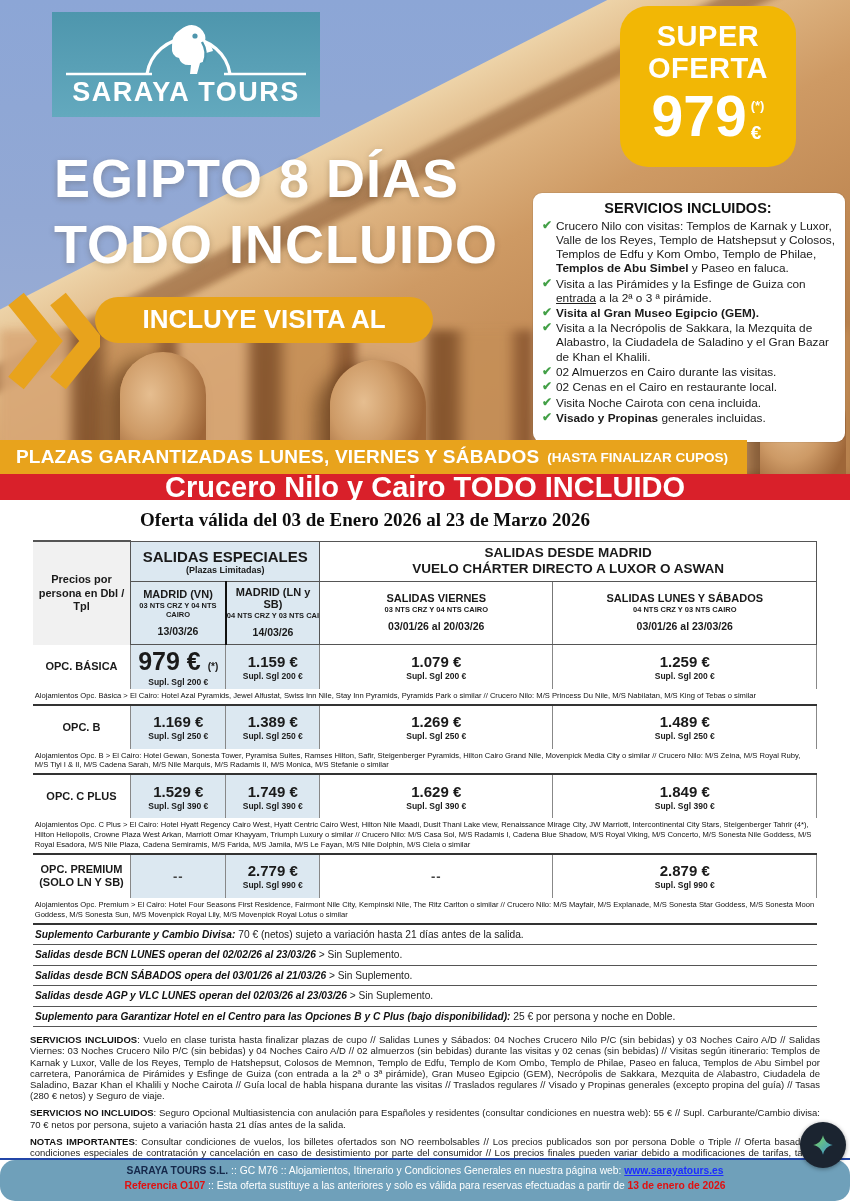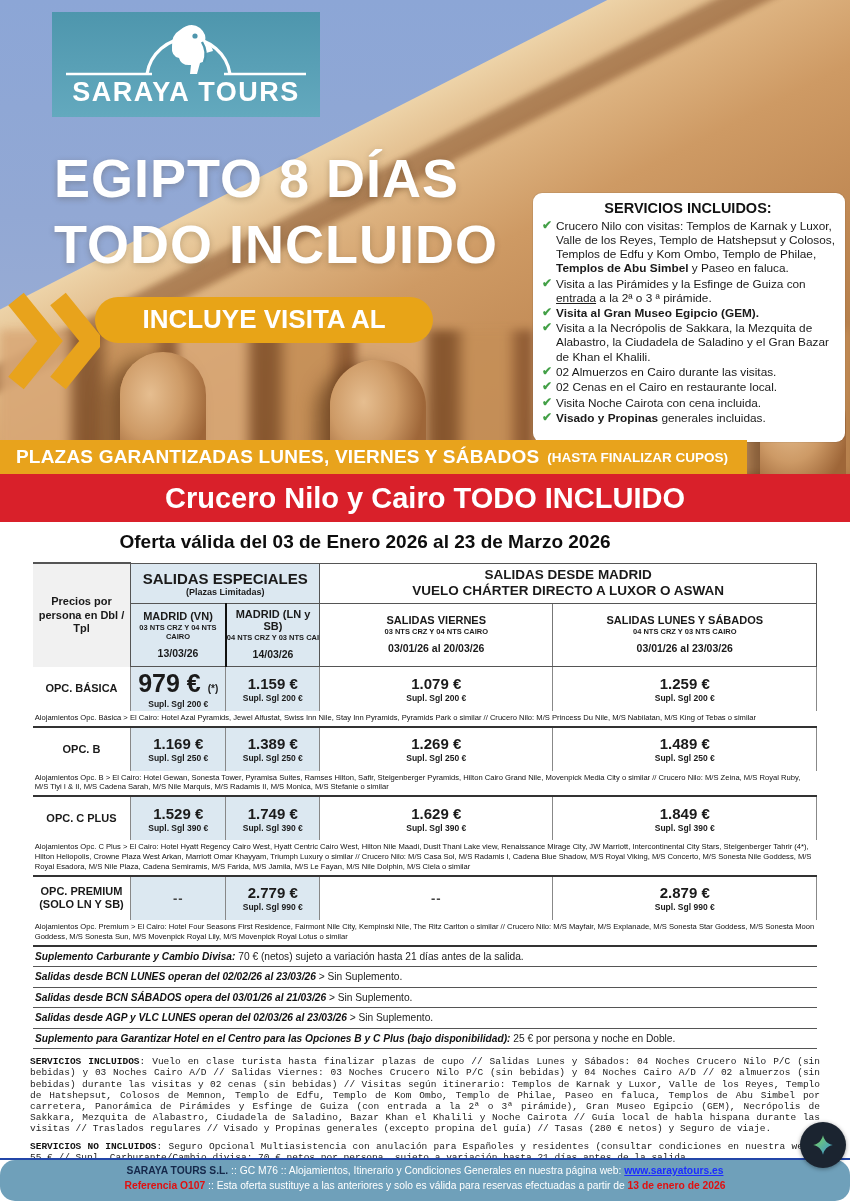--- a/index.html
+++ b/index.html
@@ -57,23 +57,23 @@
   .services li { display:flex; font-size:11.8px; line-height:1.2; color:#1a1a1a; margin-bottom:1px; }
   .services .chk { color:#43A047; font-size:12px; font-weight:700; margin:0 4px 0 2px; transform:translateY(-1px); }
   .services .b { font-weight:700; }
   .services .u { text-decoration:underline; }
 
   
   .orange-bar { position:absolute; left:0; bottom:0; width:747px; height:34px; background:#E8A31C;
           display:flex; align-items:center; padding-left:16px; color:#fff; white-space:nowrap; }
   .orange-bar .t1 { font-size:19px; font-weight:700; letter-spacing:.2px; }
   .orange-bar .t2 { font-size:13.5px; font-weight:700; margin-left:8px; }
-  .red-bar { width:850px; height:48px; background:#D9202A; display:flex; align-items:center; justify-content:center; }
+  .red-bar { width:850px; height:26px; background:#D9202A; display:flex; align-items:center; justify-content:center; }
   .red-bar .t { color:#fff; font-size:29px; font-weight:700; }
-  .validity { width:730px; height:40px; display:flex; align-items:center; justify-content:center; }
+  .validity { width:730px; height:40px; display:flex; align-items:center; justify-content:center;font-family:Liberation Serif, serif; }
   .validity .t { font-size:19px; font-weight:700; color:#0d0d0d; }
 
   
   .content { padding:0 16px; }
   table.price-table { width:784px; margin:0 auto; border-collapse:collapse; table-layout:fixed; color:#1a1a1a; }
   col.c0{width:98px;} col.c1{width:95px;} col.c2{width:94px;} col.c3{width:233px;} col.c4{width:264px;}
   .price-table td { vertical-align:middle; text-align:center; }
   .corner { background:#F1F1F1; font-size:11px; font-weight:700; line-height:1.25; border-top:2px solid #555; }
   .g1 { background:#DCE8F1; border:1.6px solid #555; border-bottom:1px solid #555; padding:3px 8px; }
   .g1 .g1t { font-size:15px; font-weight:700; }
@@ -100,21 +100,21 @@
   .dash { font-size:13px; font-weight:700; color:#444; letter-spacing:1px; }
   .ntrow td { text-align:left; font-size:7.6px; line-height:1.3; color:#111; padding:2px 2px 3px;
           border-bottom:2.2px solid #333; }
 
   
   .supps { width:784px; margin:0 auto; }
   .supp { font-size:10.2px; color:#222; padding:4px 2px 4.5px; border-bottom:1.7px solid #555; }
   .supp .b { font-weight:700; color:#111;font-style:italic; }
 
   
-  .fine { width:790px; margin:7px auto 16px;font-family:Liberation Mono, monospace; }
+  .fine { width:790px; margin:7px auto 16px; }
   .fine p { font-size:9.5px; line-height:1.18; color:#222; text-align:justify; margin-bottom:6px; }
   .fine .b { font-weight:700; color:#111; }
 
   
   .footer-line { position:absolute; left:0; bottom:41px; width:850px; height:2px; background:#2346A8; }
   .footer { position:absolute; left:0; bottom:0; width:850px; height:41px; background:#6FA0BA;
           text-align:center; font-size:10.3px; color:#fff; padding-top:4px; line-height:1.45;border-radius:15px; }
   .footer .fb { font-weight:700; color:#15284a; }
   .footer .flink { color:#1d2cff; font-weight:700; text-decoration:underline; cursor:pointer; }
   .footer .fr { color:#e01010; font-weight:700; }
@@ -141,20 +141,31 @@
         <path d="M95 58 A42 42 0 0 1 178 58" fill="none" stroke="#fff" stroke-width="3.2"></path>
         <line x1="14" y1="58" x2="100" y2="58" stroke="#fff" stroke-width="2.6"></line>
         <line x1="172" y1="58" x2="254" y2="58" stroke="#fff" stroke-width="2.6"></line>
         <path d="M128 14 q11 -9 20 -2 q7 6 5 14 q7 3 8 9 l-7 2 q1 8 -6 10 l-3 11 h-7 l1 -9 q-10 1 -12 -7 q-8 -2 -7 -11 q-1 -12 8 -17 z" fill="#fff"></path>
         <circle cx="143" cy="20" r="2.6" fill="#4E96AD"></circle>
         <path d="M150 26 q6 10 2 20" fill="none" stroke="#4E96AD" stroke-width="2.4"></path>
       </svg>
       <div class="logo-name">SARAYA TOURS</div>
     </div>
 
+    <div class="offer-badge">
+      <div class="l">SUPER</div>
+      <div class="l">OFERTA</div>
+      <div class="offer-price">
+        <span class="num">979</span>
+        <span class="offer-side">
+          <span class="ast">(*)</span>
+          <span class="cur">€</span>
+        </span>
+      </div>
+    </div>
 
     <div class="hero-title">
       <div>EGIPTO 8 DÍAS</div>
       <div>TODO INCLUIDO</div>
     </div>
 
     <svg class="chevrons" viewBox="0 0 92 100">
       <path d="M8 8 L42 50 L8 92" fill="none" stroke="#E8A31C" stroke-width="20"></path>
       <path d="M50 8 L84 50 L50 92" fill="none" stroke="#E8A31C" stroke-width="20"></path>
     </svg>

